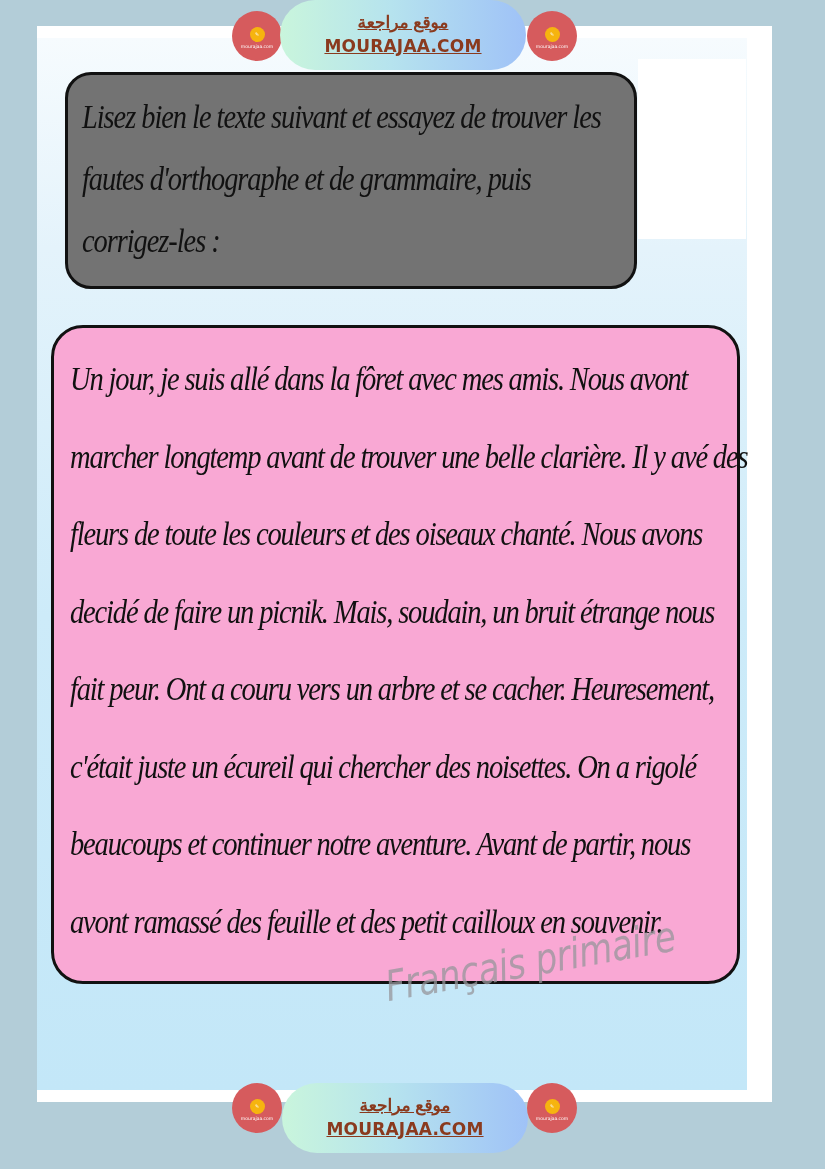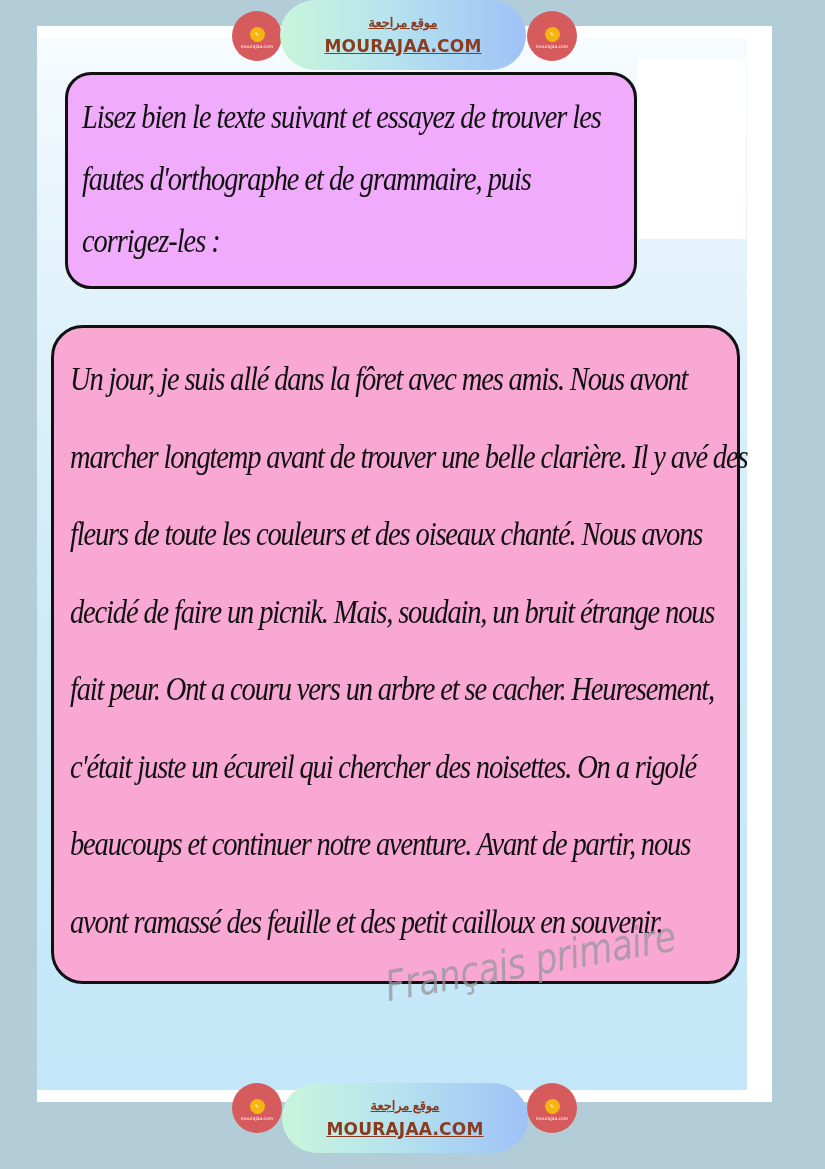--- a/index.html
+++ b/index.html
@@ -16,21 +16,21 @@
   .panel {
     position: absolute; left: 37px; top: 38px; width: 710px; height: 1052px;
     background: linear-gradient(180deg, #f6fbfe 0%, #e4f3fb 20%, #cdebf9 55%, #c3e7f8 100%);
   }
   .white-patch {
     position: absolute; left: 638px; top: 59px; width: 108px; height: 180px;
     background: #ffffff;
   }
   .instr-box {
     position: absolute; left: 65px; top: 72px; width: 572px; height: 217px;
-    background: #f0abfc;
+    background: #737373;
     border: 3px solid #111;
     border-radius: 26px;
     padding: 14px 10px 0 14px;
   }
   .instr-line {
     font-family: "Liberation Serif", serif;
     font-style: italic;
     font-size: 33px;
     line-height: 68px;
     color: #111;
@@ -73,23 +73,23 @@
   }
   .banner {
     position: absolute; width: 246px; height: 70px;
     border-radius: 35px;
     background: linear-gradient(90deg, #c9f5dc 0%, #b6e3ee 45%, #9fc2f7 100%);
     display: flex; flex-direction: column; align-items: center; justify-content: center;
   }
   .banner.top { left: 280px; top: 0px; }
   .banner.bottom { left: 282px; top: 1083px; }
   .banner-ar {
-    font-family: Liberation Serif, serif;
+    font-family: Liberation Sans, sans-serif;
     font-weight: bold;
-    font-size: 13px;
+    font-size: 17px;
     color: #8a3a1e;
     text-decoration: underline;
     line-height: 22px;
     direction: rtl;
   }
   .banner-en {
     font-family: "DejaVu Sans", sans-serif;
     font-weight: bold;
     font-size: 17px;
     color: #8a3a1e;

